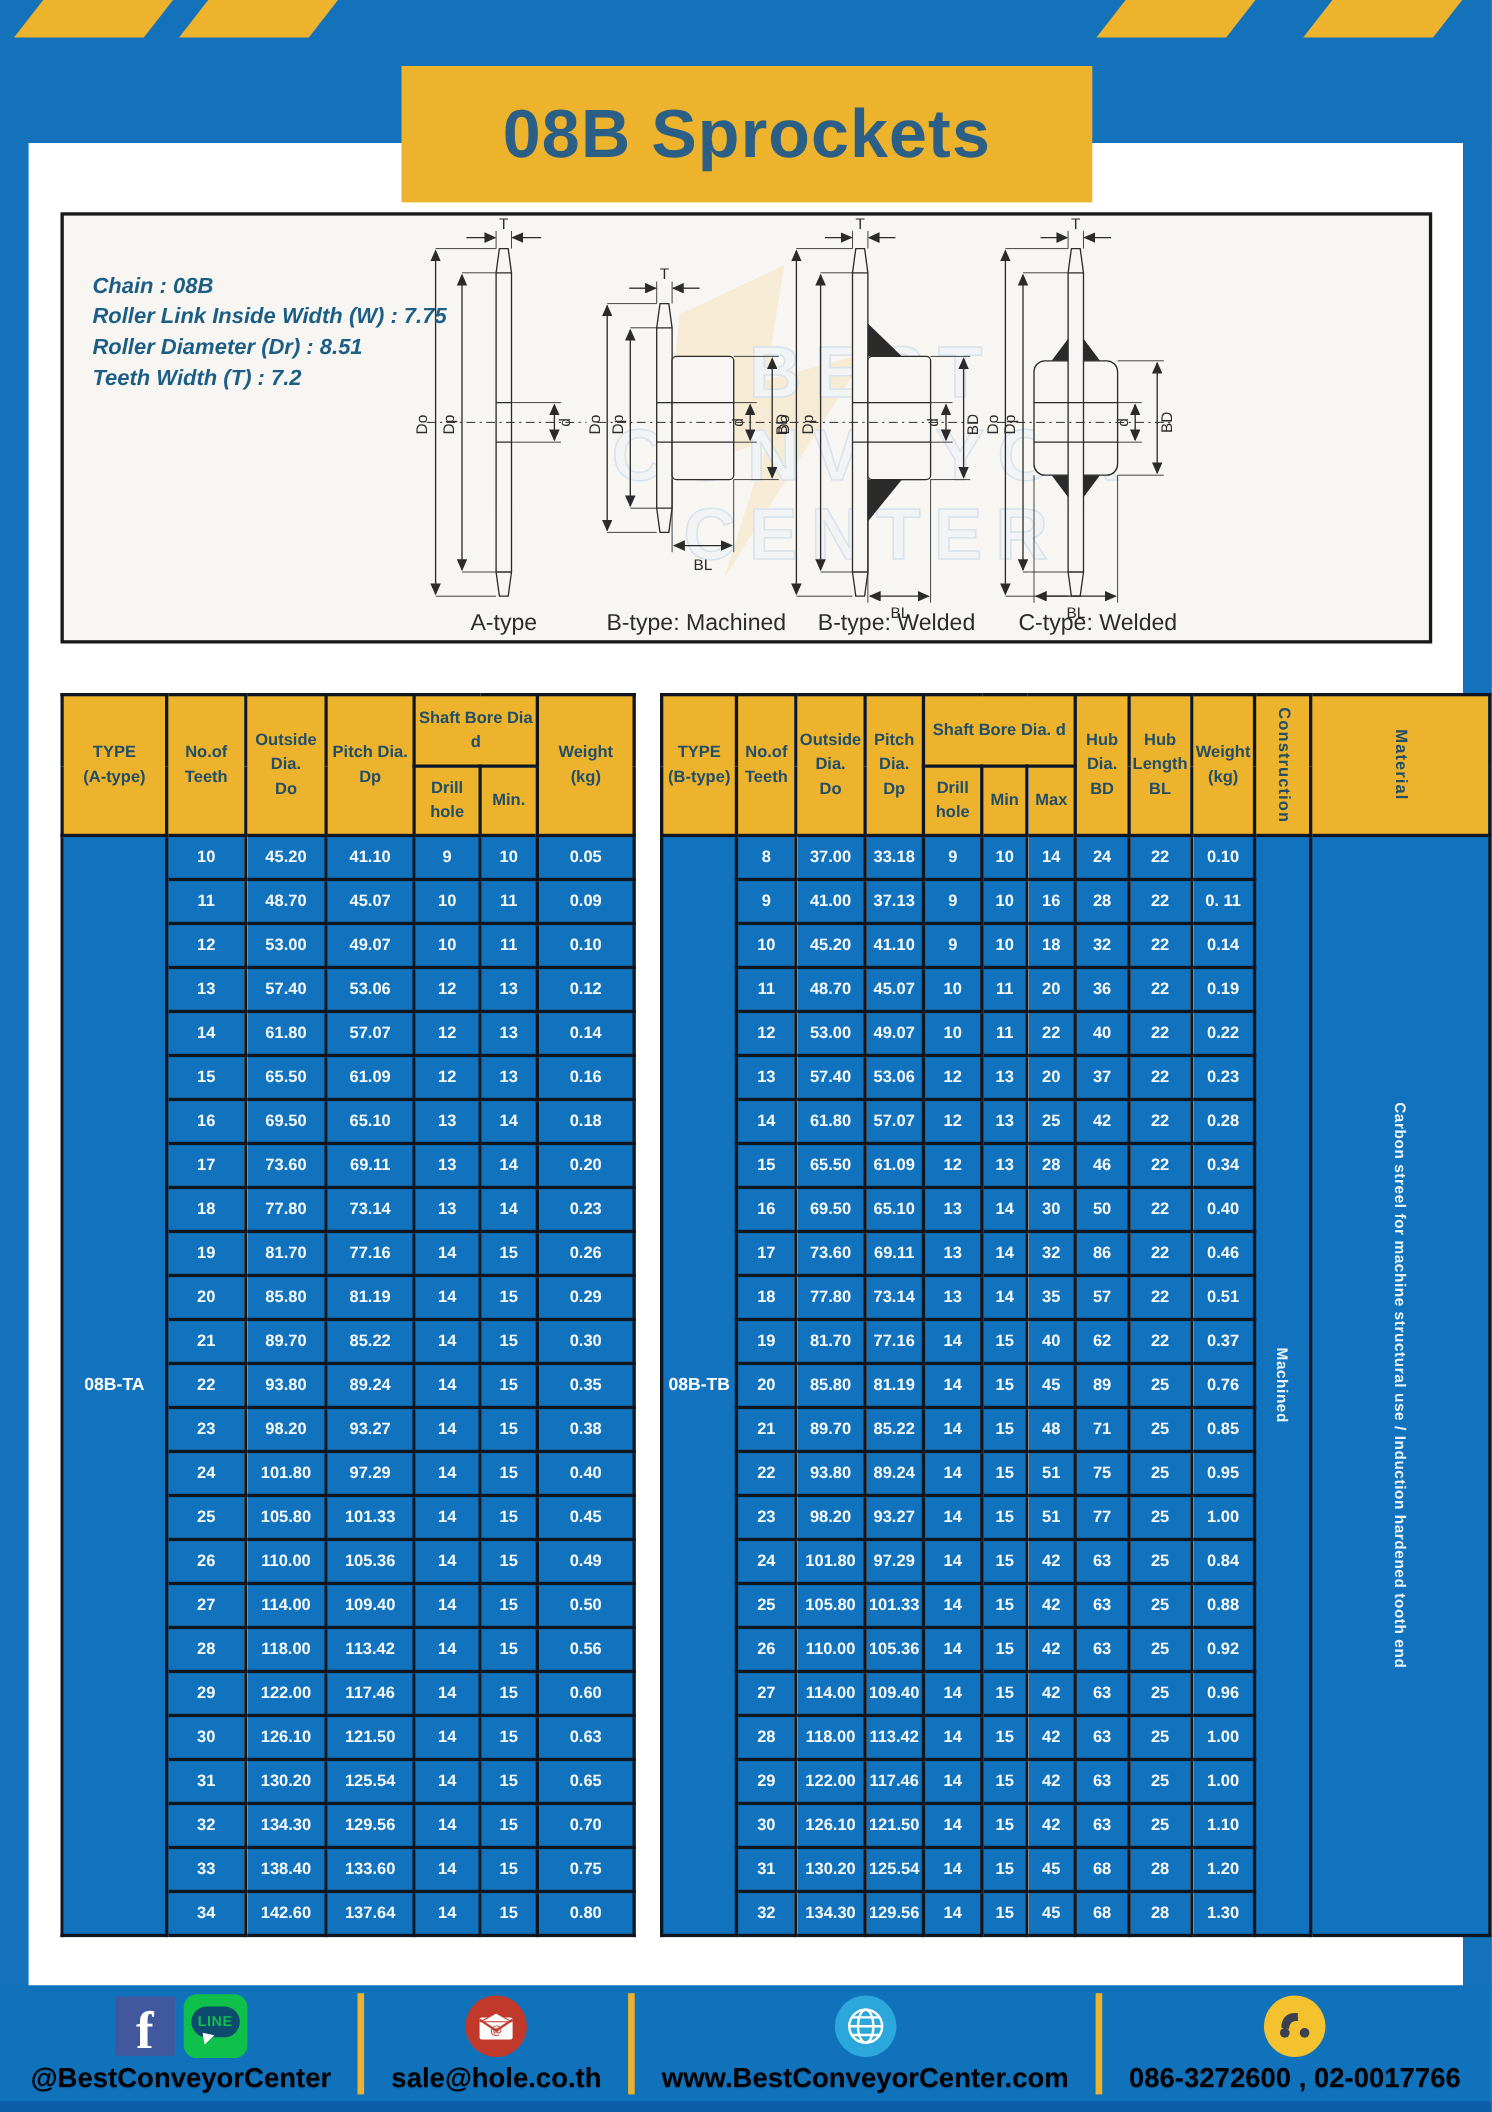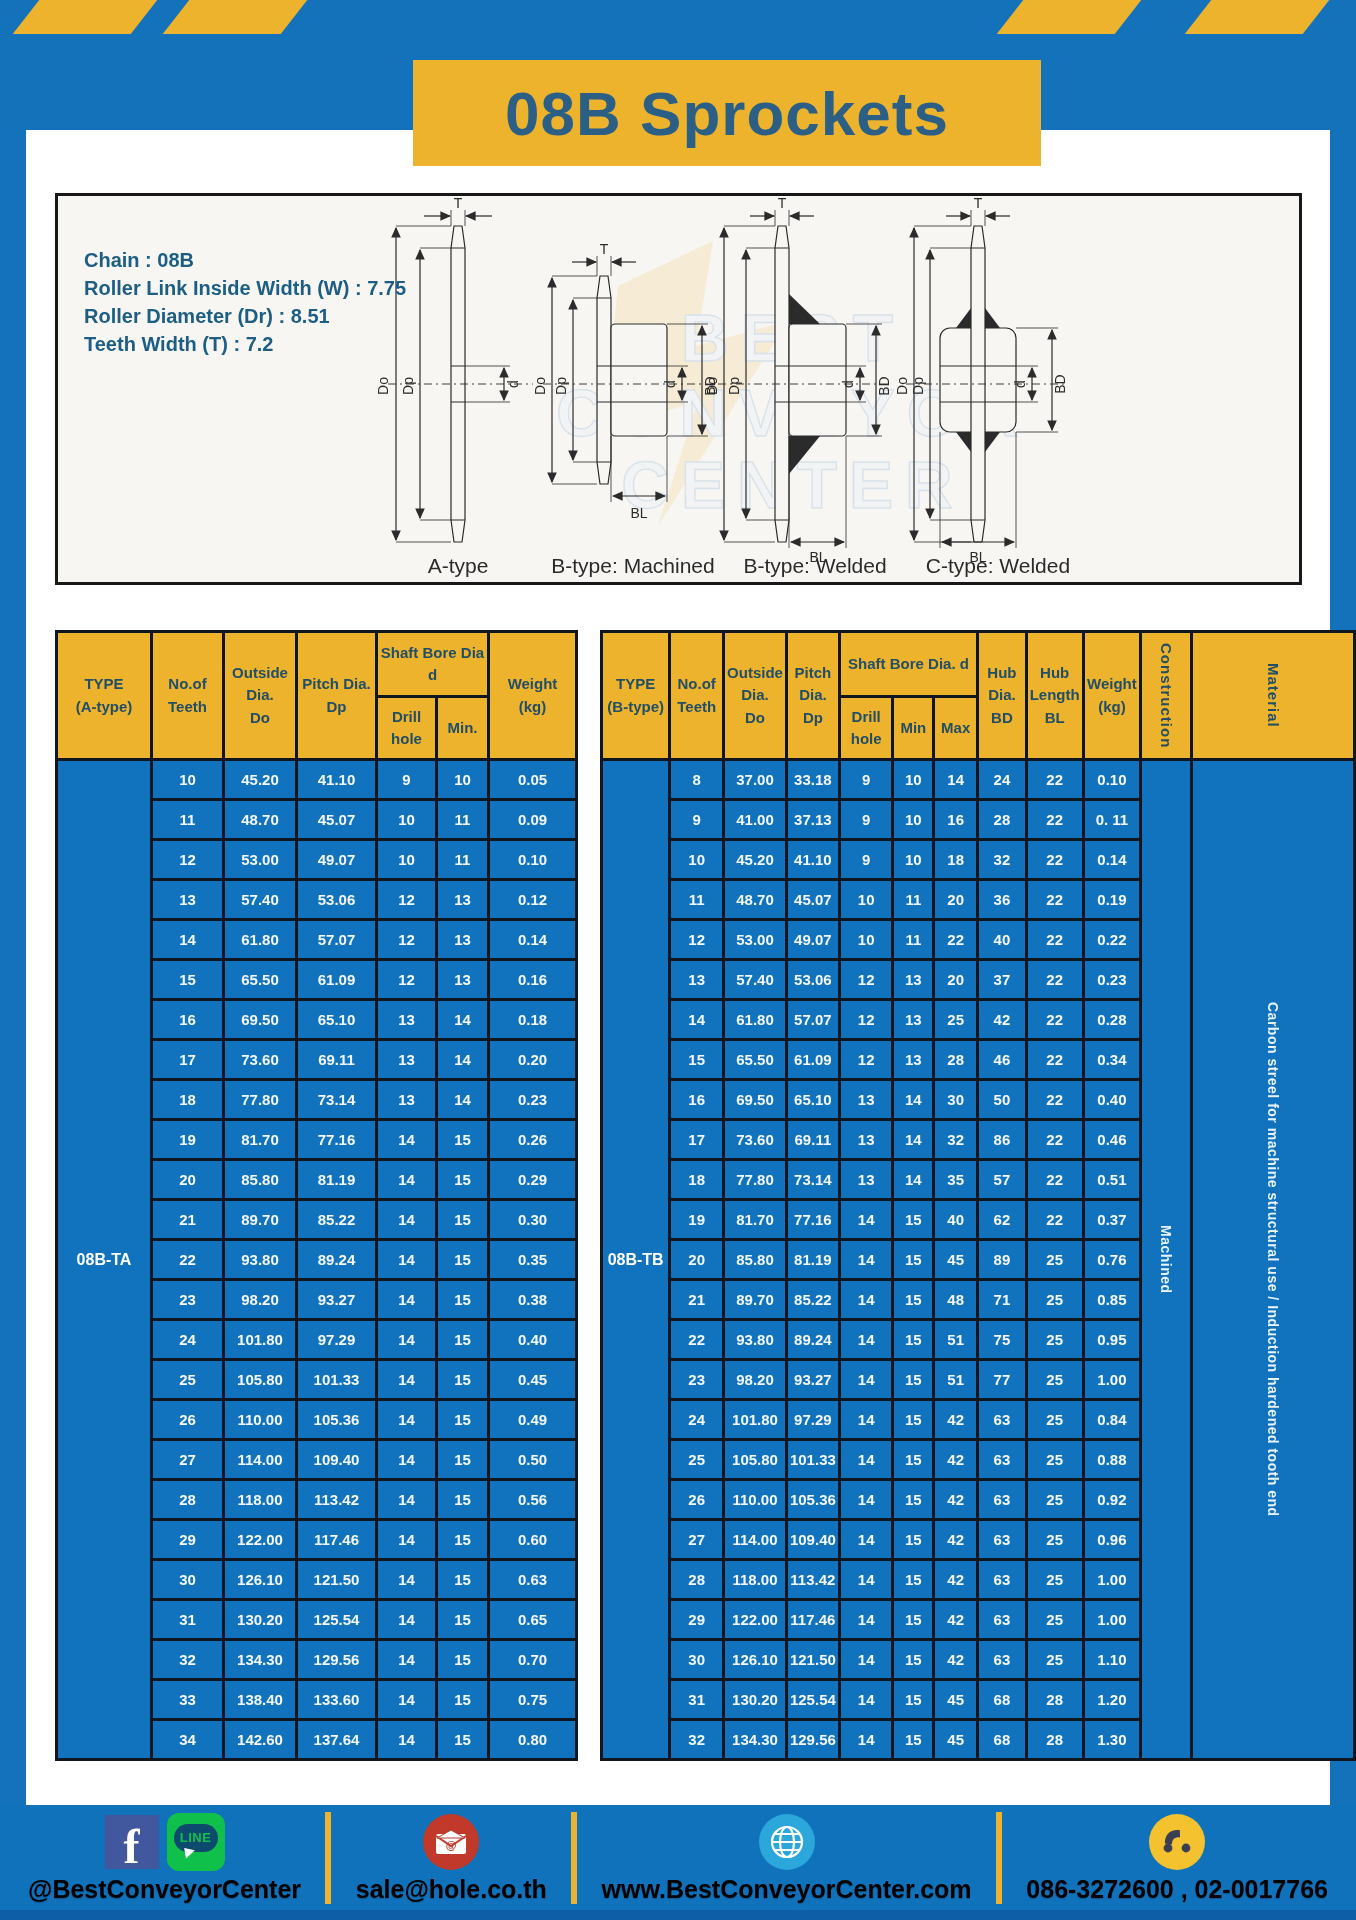--- a/index.html
+++ b/index.html
@@ -2,28 +2,28 @@
 <html><head>
 <meta charset="utf-8">
 <style>
   html,body{margin:0;padding:0;background:#1472ba;font-family:"Liberation Sans",sans-serif;}
   #page{position:relative;width:1356px;height:1920px;background:#1472ba;overflow:hidden;}
   .white-area{position:absolute;left:26px;top:130px;width:1304px;height:1675px;background:#ffffff;}
   .topbar{position:absolute;left:0;top:0;width:1356px;height:130px;background:#1472ba;}
   .stripe{position:absolute;top:0;height:34px;width:118px;background:#edb32d;transform:skewX(-38deg);}
   .s1{left:26px;} .s2{left:176px;} .s3{left:1010px;} .s4{left:1198px;}
 
-  .title-banner{position:absolute;left:365px;top:60px;width:628px;height:106px;background:#edb32d;
-    display:flex;align-items:center;justify-content:center;margin-left:48px;}
+  .title-banner{position:absolute;left:365px;top:60px;width:628px;height:124px;background:#edb32d;
+    display:flex;align-items:center;justify-content:center;}
   .title-banner h1{margin:0;font-size:62px;font-weight:bold;color:#2b5f86;letter-spacing:1px;}
 
   .diagram-panel{position:absolute;left:55px;top:193px;width:1247px;height:392px;background:#f7f6f3;
     border:3px solid #181818;box-sizing:border-box;}
   .diagram-svg{position:absolute;left:0;top:0;}
-  .specs{position:absolute;left:84px;top:246px;width:470px;}
+  .specs{position:absolute;left:84px;top:246px;width:470px;font-style:italic;}
   .spec-line{font-size:20px;font-weight:bold;color:#1d5e85;line-height:28px;white-space:nowrap;}
 
   .tableA-wrap{position:absolute;left:55px;top:630px;}
   .tableB-wrap{position:absolute;left:600px;top:630px;}
   table{border-collapse:collapse;table-layout:fixed;}
   th,td{border:3px solid #10161f;text-align:center;vertical-align:middle;padding:0;overflow:hidden;}
   thead th{background:#edb32d;color:#224e66;font-size:15px;font-weight:bold;white-space:pre-line;line-height:1.5;padding:2px;}
   thead tr.r1 th{height:58px;} thead tr.r2 th{height:56px;}
   tbody td{background:#1173bd;color:#f4f8fb;font-size:15px;height:37px;font-weight:bold;}
   th.vert{writing-mode:vertical-rl;letter-spacing:1px;}

